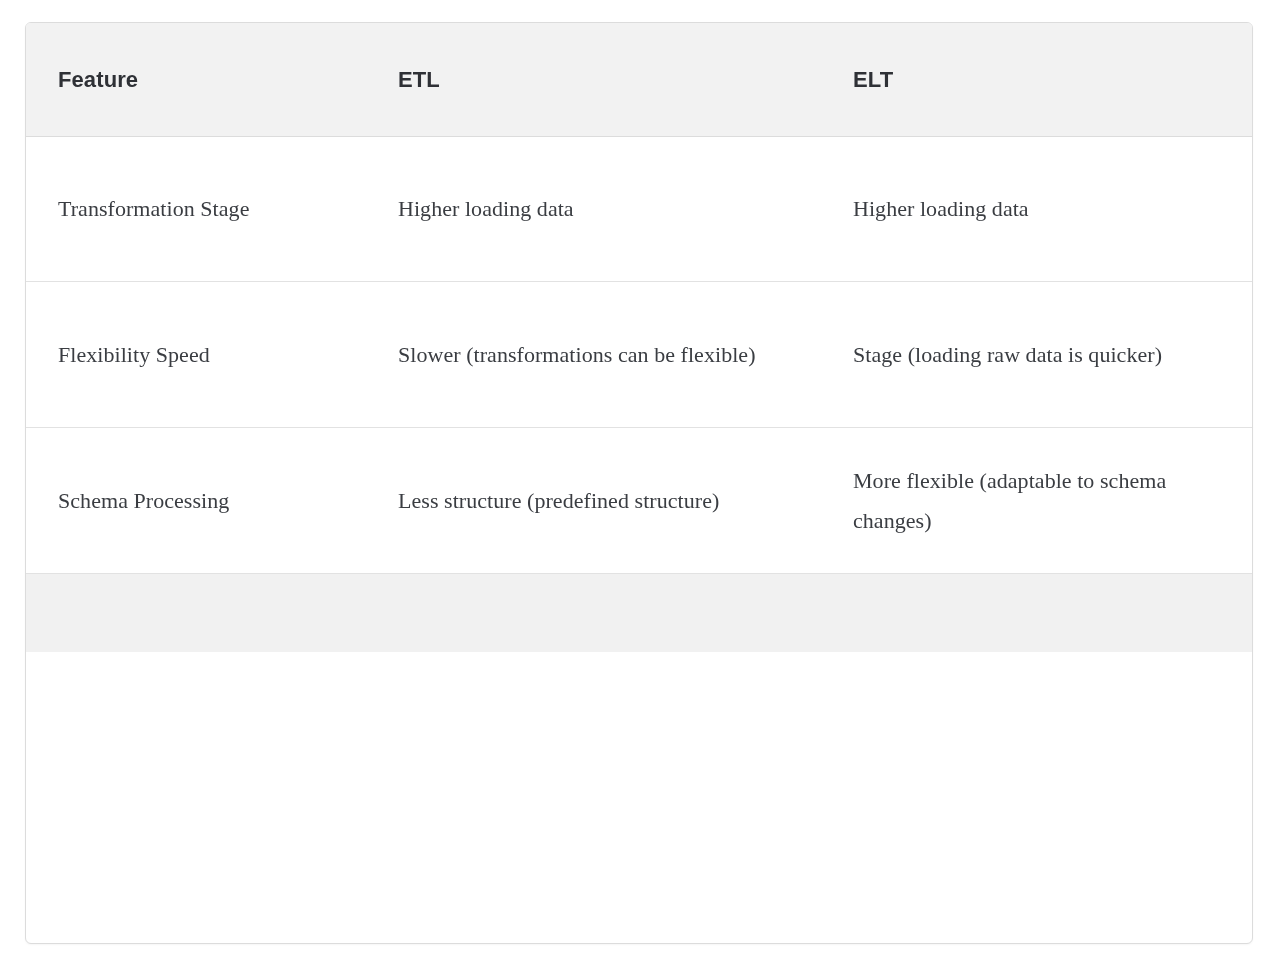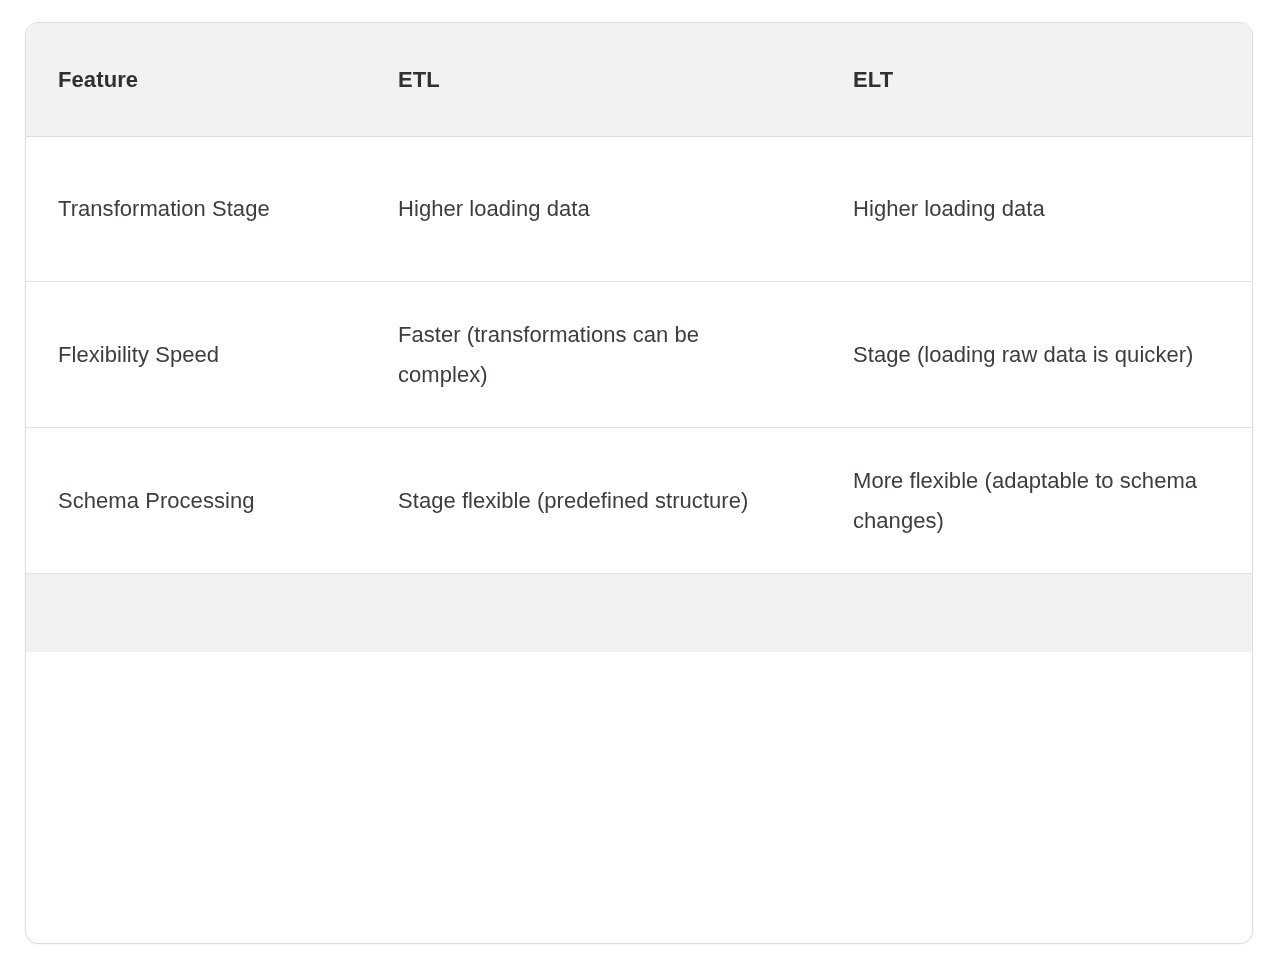--- a/index.html
+++ b/index.html
@@ -22,21 +22,21 @@
   }
 
   .table-card {
     position: absolute;
     left: 25px;
     top: 22px;
     width: 1228px;
     height: 922px;
     box-sizing: border-box;
     border: 1px solid #dcdcdc;
-    border-radius: 13px;
+    border-radius: 6px;
     background: #ffffff;
     overflow: hidden;
     box-shadow: 0 1px 2px rgba(0,0,0,0.04);
   }
 
   table.cmp {
     width: 100%;
     border-collapse: collapse;
     table-layout: fixed;
   }
@@ -57,20 +57,21 @@
     font-size: 22px;
     font-weight: 600;
     color: #2f3136;
     letter-spacing: 0.1px;
     border-bottom: 1px solid #dcdcdc;
     background: #f2f2f2;
   }
 
   tbody tr {
     background: #7f1d1d;
+    font-family: Liberation Serif, serif;
   }
 
   tbody td {
     padding: 0 26px 0 32px;
     vertical-align: middle;
     font-size: 22px;
     line-height: 1.78;
     color: #3a3d42;
     border-bottom: 1px solid #e2e2e2;
     background: #ffffff;
@@ -145,33 +146,33 @@
           </td>
         </tr>
 
 
 
         <tr class="r-4">
           <td class="feature-cell">
             <span class="cell-text w-narrow">Flexibility Speed</span>
           </td>
           <td>
-            <span class="cell-text w-mid">Faster (transformations can be complex)</span>
+            <span class="cell-text w-mid">Slower (transformations can be flexible)</span>
           </td>
           <td>
             <span class="cell-text w-wide">Stage (loading raw data is quicker)</span>
           </td>
         </tr>
 
         <tr class="r-5">
           <td class="feature-cell">
             <span class="cell-text w-narrow">Schema Processing</span>
           </td>
           <td>
-            <span class="cell-text w-mid">Stage flexible (predefined structure)</span>
+            <span class="cell-text w-mid">Less structure (predefined structure)</span>
           </td>
           <td>
             <span class="cell-text w-wide">More flexible (adaptable to schema changes)</span>
           </td>
         </tr>
 
       </tbody>
 
       <tfoot>
         <tr>

